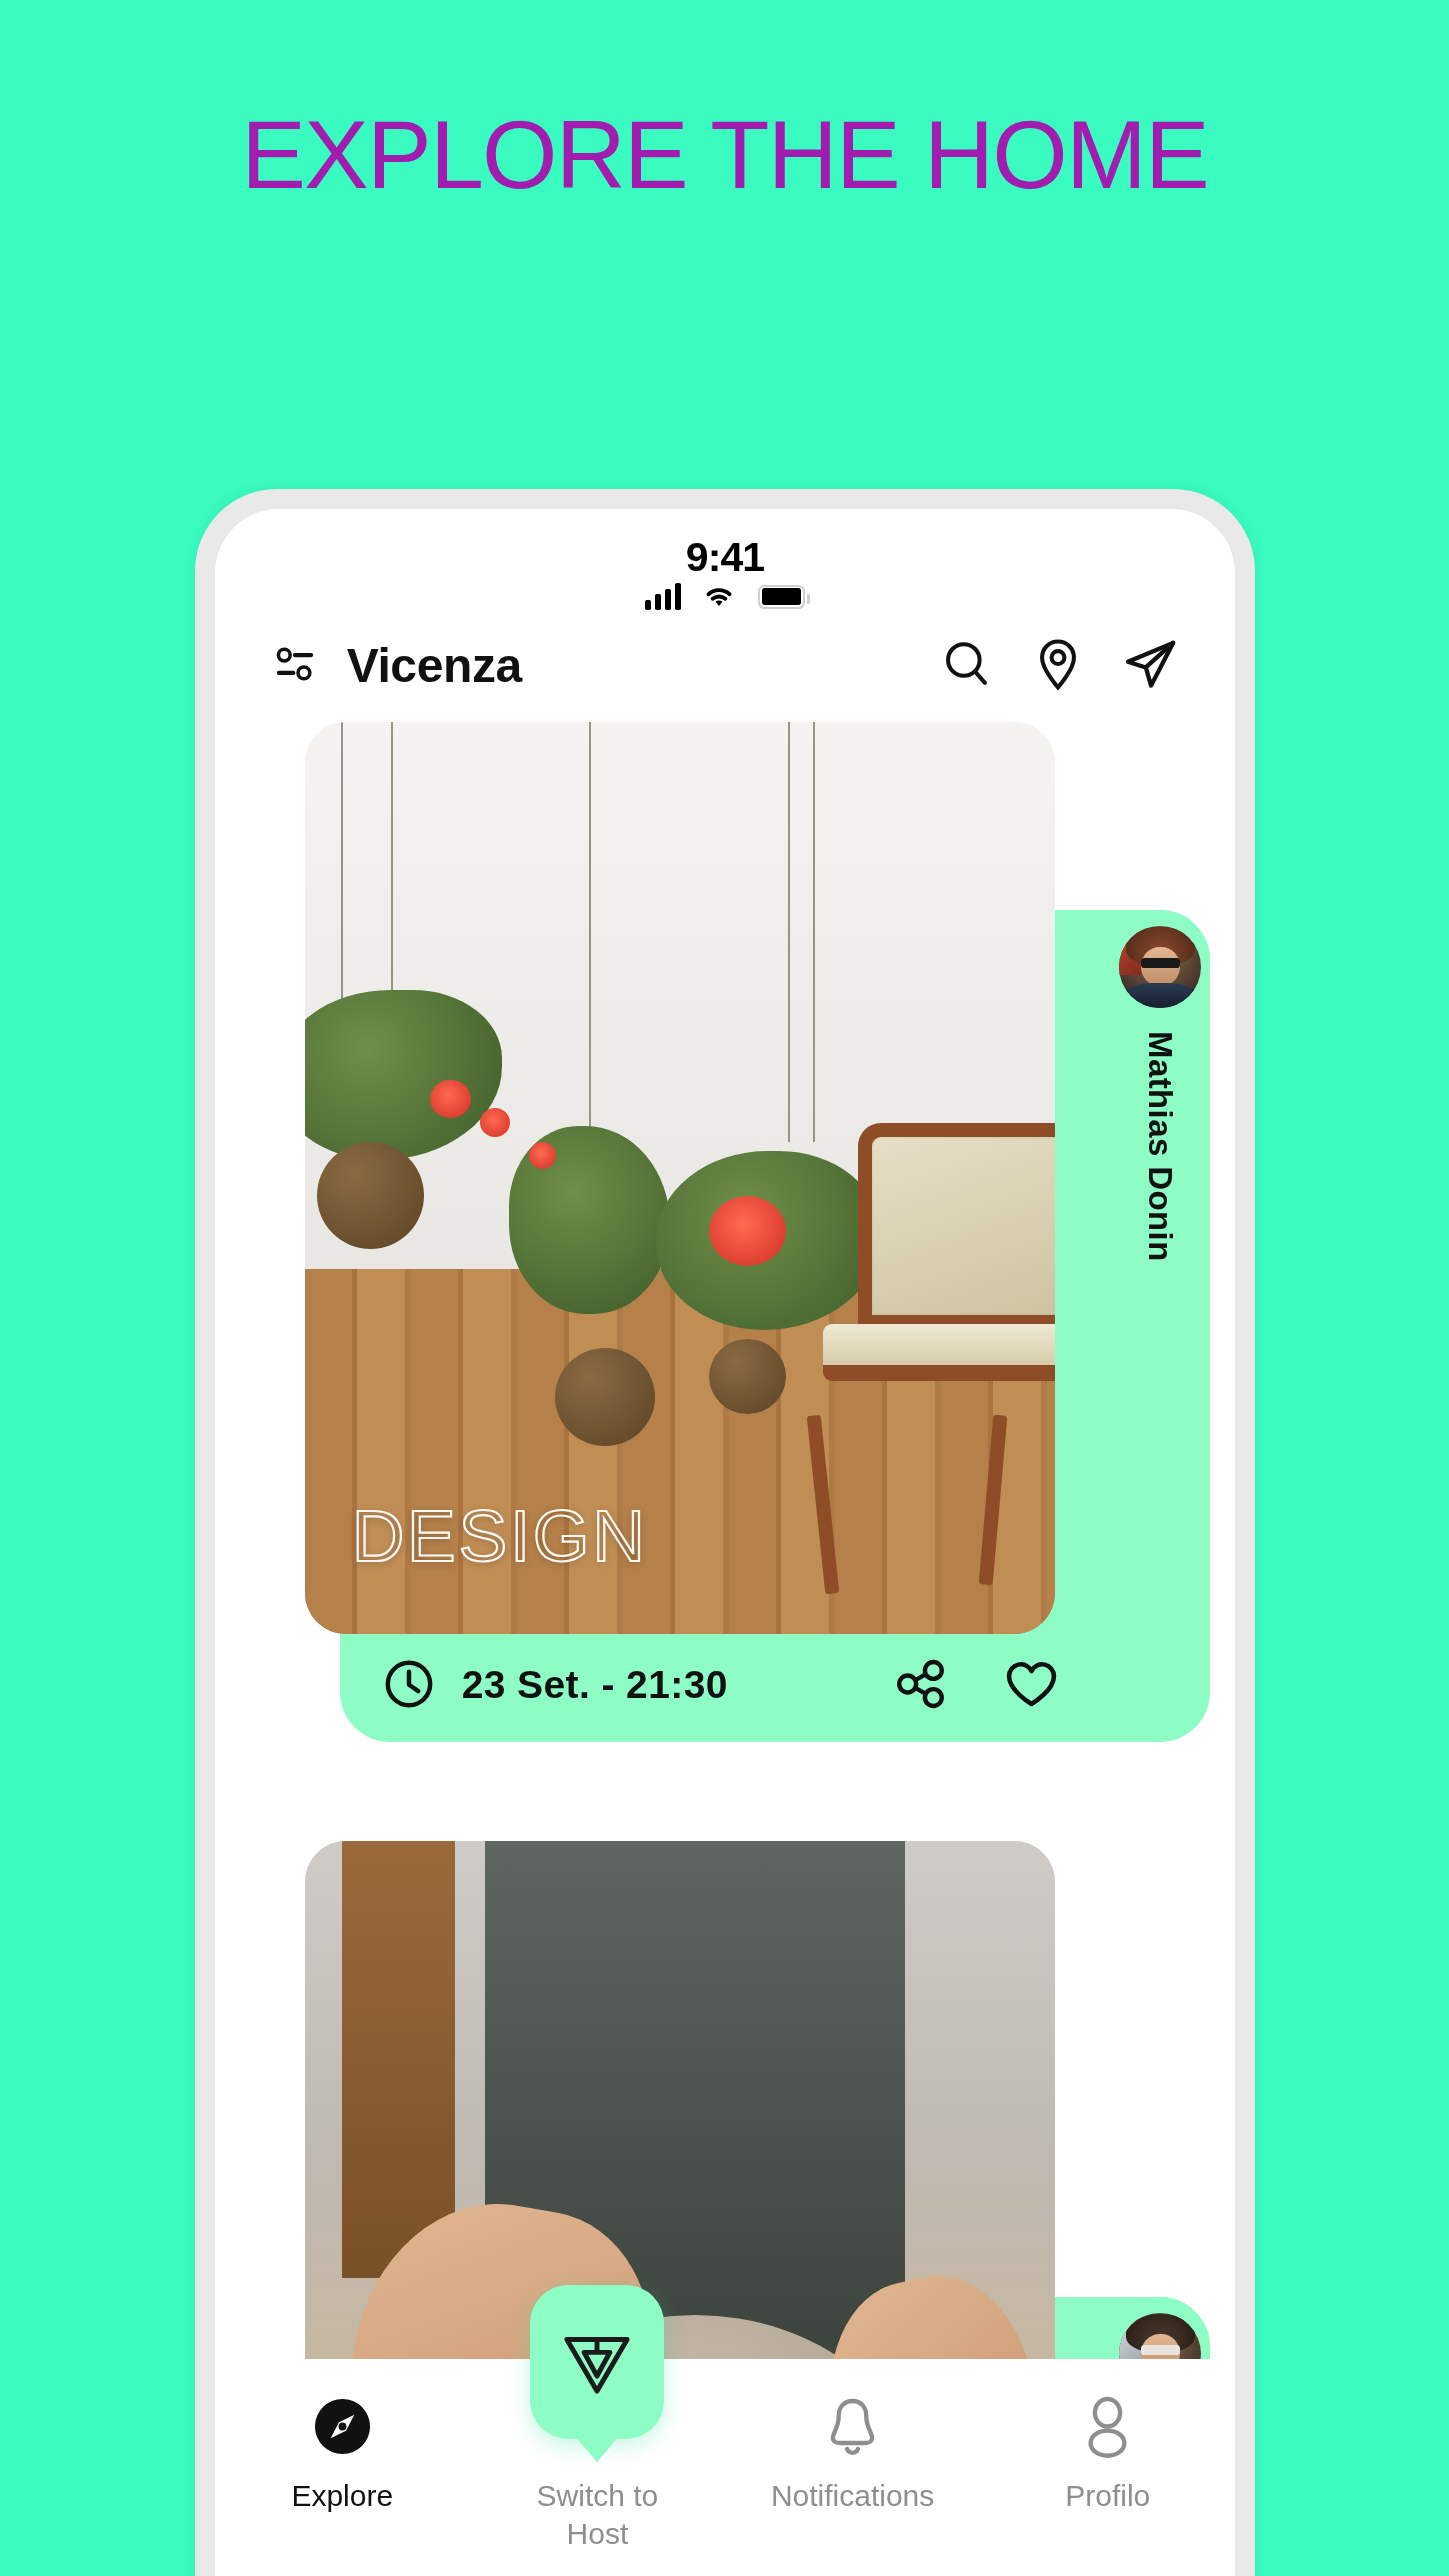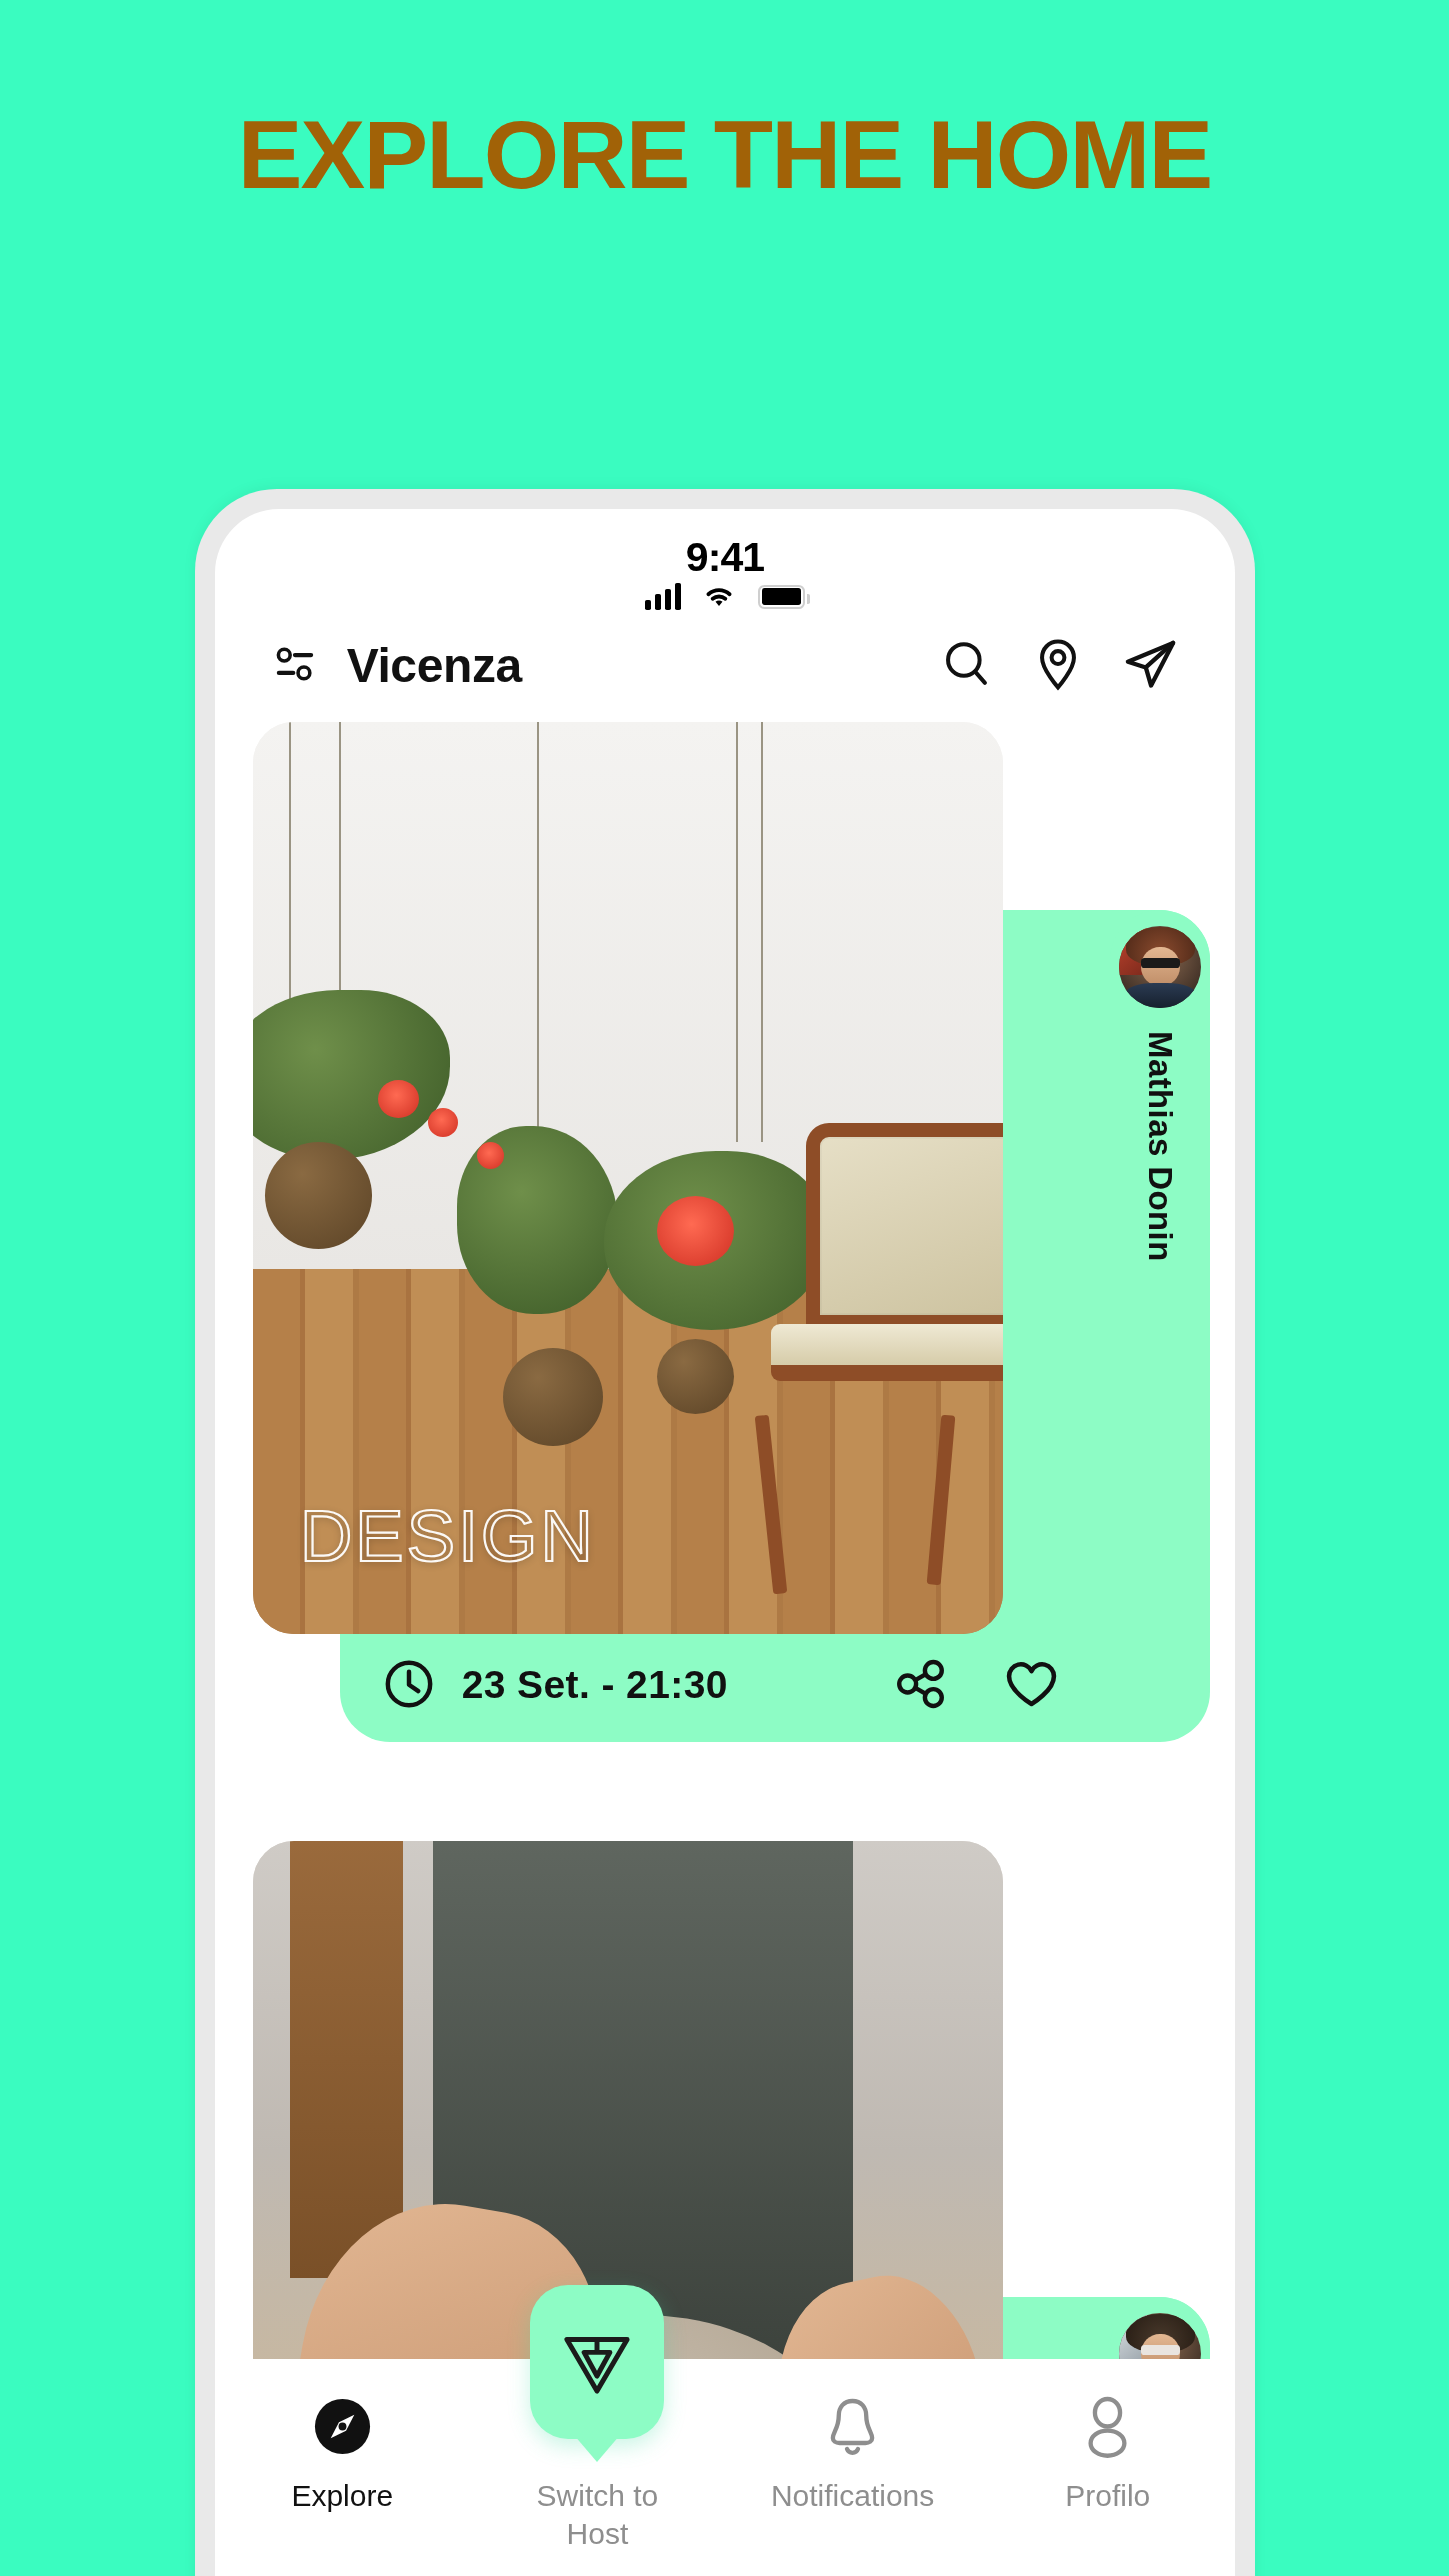--- a/index.html
+++ b/index.html
@@ -7,23 +7,23 @@
   body {
     background:#3AFCC0;
     font-family:"Liberation Sans", sans-serif;
     position:relative;
   }
 
   
   .promo { width:100%; padding-top:106px; text-align:center; }
   .promo-title {
     font-size:97px;
-    font-weight:bold;
+    font-weight:normal;
     letter-spacing:-1.8px;
-    color:#a16207;
+    color:#a21caf;
     line-height:1.0;
     white-space:nowrap;
   }
   .promo-sub {
     margin-top:32px;
     font-size:55px;
     font-weight:400;
     color:#000;
     line-height:1.28;
   }
@@ -89,21 +89,21 @@
 
   .card-greenbg {
     position:absolute;
     left:125px; right:25px;
     background:#8DFCC5;
     border-radius:50px;
   }
 
   .card-media {
     position:relative;
-    margin-left:38px;
+    margin-left:90px;
     width:750px;
     height:912px;
     border-radius:41px;
     overflow:hidden;
     z-index:3;
   }
 
   
   .media-design { background:linear-gradient(180deg,#F2F1EF 0%,#EDEBE8 58%,#C39A63 60%,#A9763F 100%); }
   .wall { position:absolute; left:0; right:0; top:0; height:60%; background:linear-gradient(180deg,#F4F3F1,#E9E7E4); }

